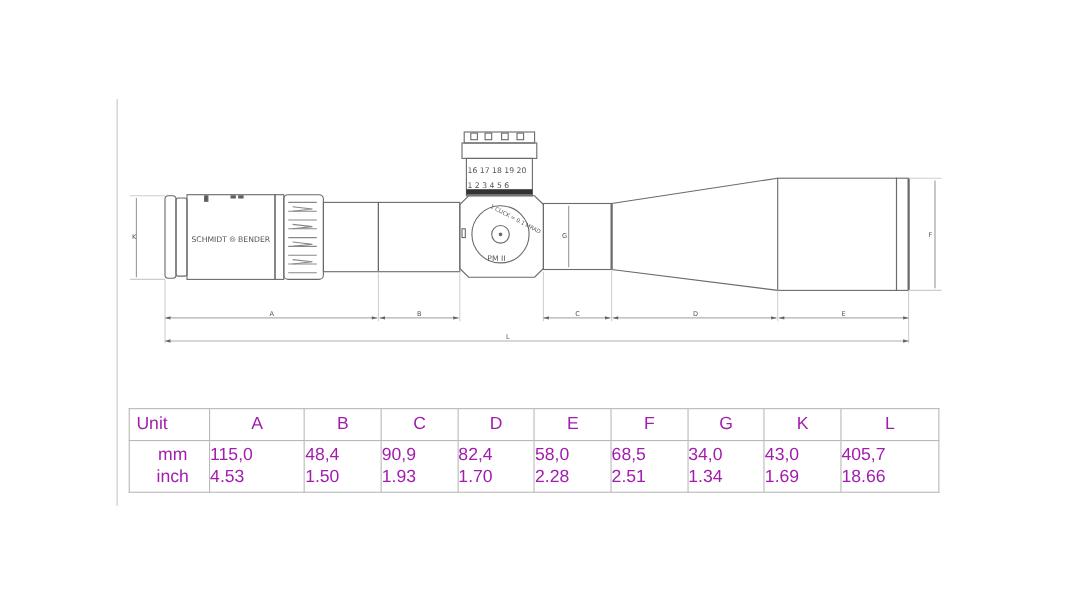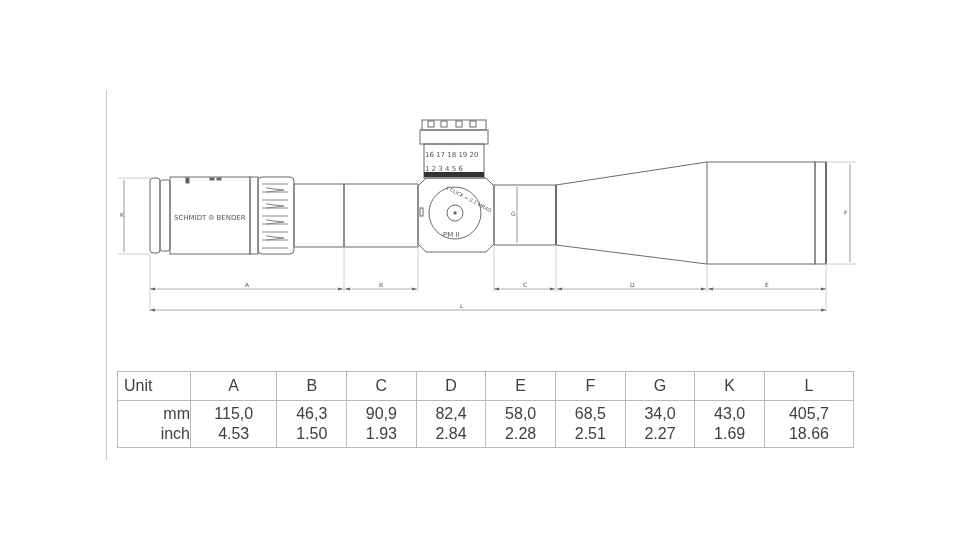--- a/index.html
+++ b/index.html
@@ -2,26 +2,26 @@
 <html><head>
 <meta charset="utf-8">
 <style>
   html, body { margin: 0; padding: 0; background: #ffffff; }
   body { width: 978px; height: 550px; position: relative; overflow: hidden;
          font-family: "Liberation Sans", "DejaVu Sans", sans-serif; }
   .left-rule { position: absolute; left: 106px; top: 90px; width: 1px; height: 370px; background: #c8c8c8; }
   .drawing { position: absolute; left: 0; top: 0; width: 978px; height: 340px; }
   .drawing text { font-family: "DejaVu Sans", sans-serif; fill: #555; }
   table.dims { position: absolute; left: 117px; top: 371px; width: 737px;
-               border-collapse: collapse; color: #404040; font-size: 16px; }
+               border-collapse: collapse; color: #a21caf; font-size: 16px; }
   table.dims td, table.dims th { border: 1px solid #b9b9b9; font-weight: normal; padding: 0; }
   table.dims thead th { height: 28px; text-align: center; }
   table.dims thead th.unit { text-align: left; padding-left: 6px; width: 66px; }
-  table.dims tbody td { height: 46px; text-align: center; line-height: 20px; vertical-align: middle; }
-  table.dims tbody td.unit { text-align: right; padding-left: 6px; margin-top: 39px; }
+  table.dims tbody td { height: 46px; line-height: 20px; vertical-align: middle; }
+  table.dims tbody td.unit { text-align: center; padding-left: 6px; margin-top: 39px; }
   .cell-line { display: block; }
 </style>
 </head>
 <body>
 
 <div class="left-rule"></div>
 
 <svg class="drawing" viewBox="0 0 978 340" xmlns="http://www.w3.org/2000/svg" fill="none" stroke="#6a6a6a" stroke-width="1">
 
   <g>
@@ -158,42 +158,42 @@
     <tr>
       <td class="unit">
         <span class="cell-line">mm</span>
         <span class="cell-line">inch</span>
       </td>
       <td>
         <span class="cell-line">115,0</span>
         <span class="cell-line">4.53</span>
       </td>
       <td>
-        <span class="cell-line">46,3</span>
+        <span class="cell-line">48,4</span>
         <span class="cell-line">1.50</span>
       </td>
       <td>
         <span class="cell-line">90,9</span>
         <span class="cell-line">1.93</span>
       </td>
       <td>
         <span class="cell-line">82,4</span>
-        <span class="cell-line">2.84</span>
+        <span class="cell-line">1.70</span>
       </td>
       <td>
         <span class="cell-line">58,0</span>
         <span class="cell-line">2.28</span>
       </td>
       <td>
         <span class="cell-line">68,5</span>
         <span class="cell-line">2.51</span>
       </td>
       <td>
         <span class="cell-line">34,0</span>
-        <span class="cell-line">2.27</span>
+        <span class="cell-line">1.34</span>
       </td>
       <td>
         <span class="cell-line">43,0</span>
         <span class="cell-line">1.69</span>
       </td>
       <td>
         <span class="cell-line">405,7</span>
         <span class="cell-line">18.66</span>
       </td>
     </tr>

